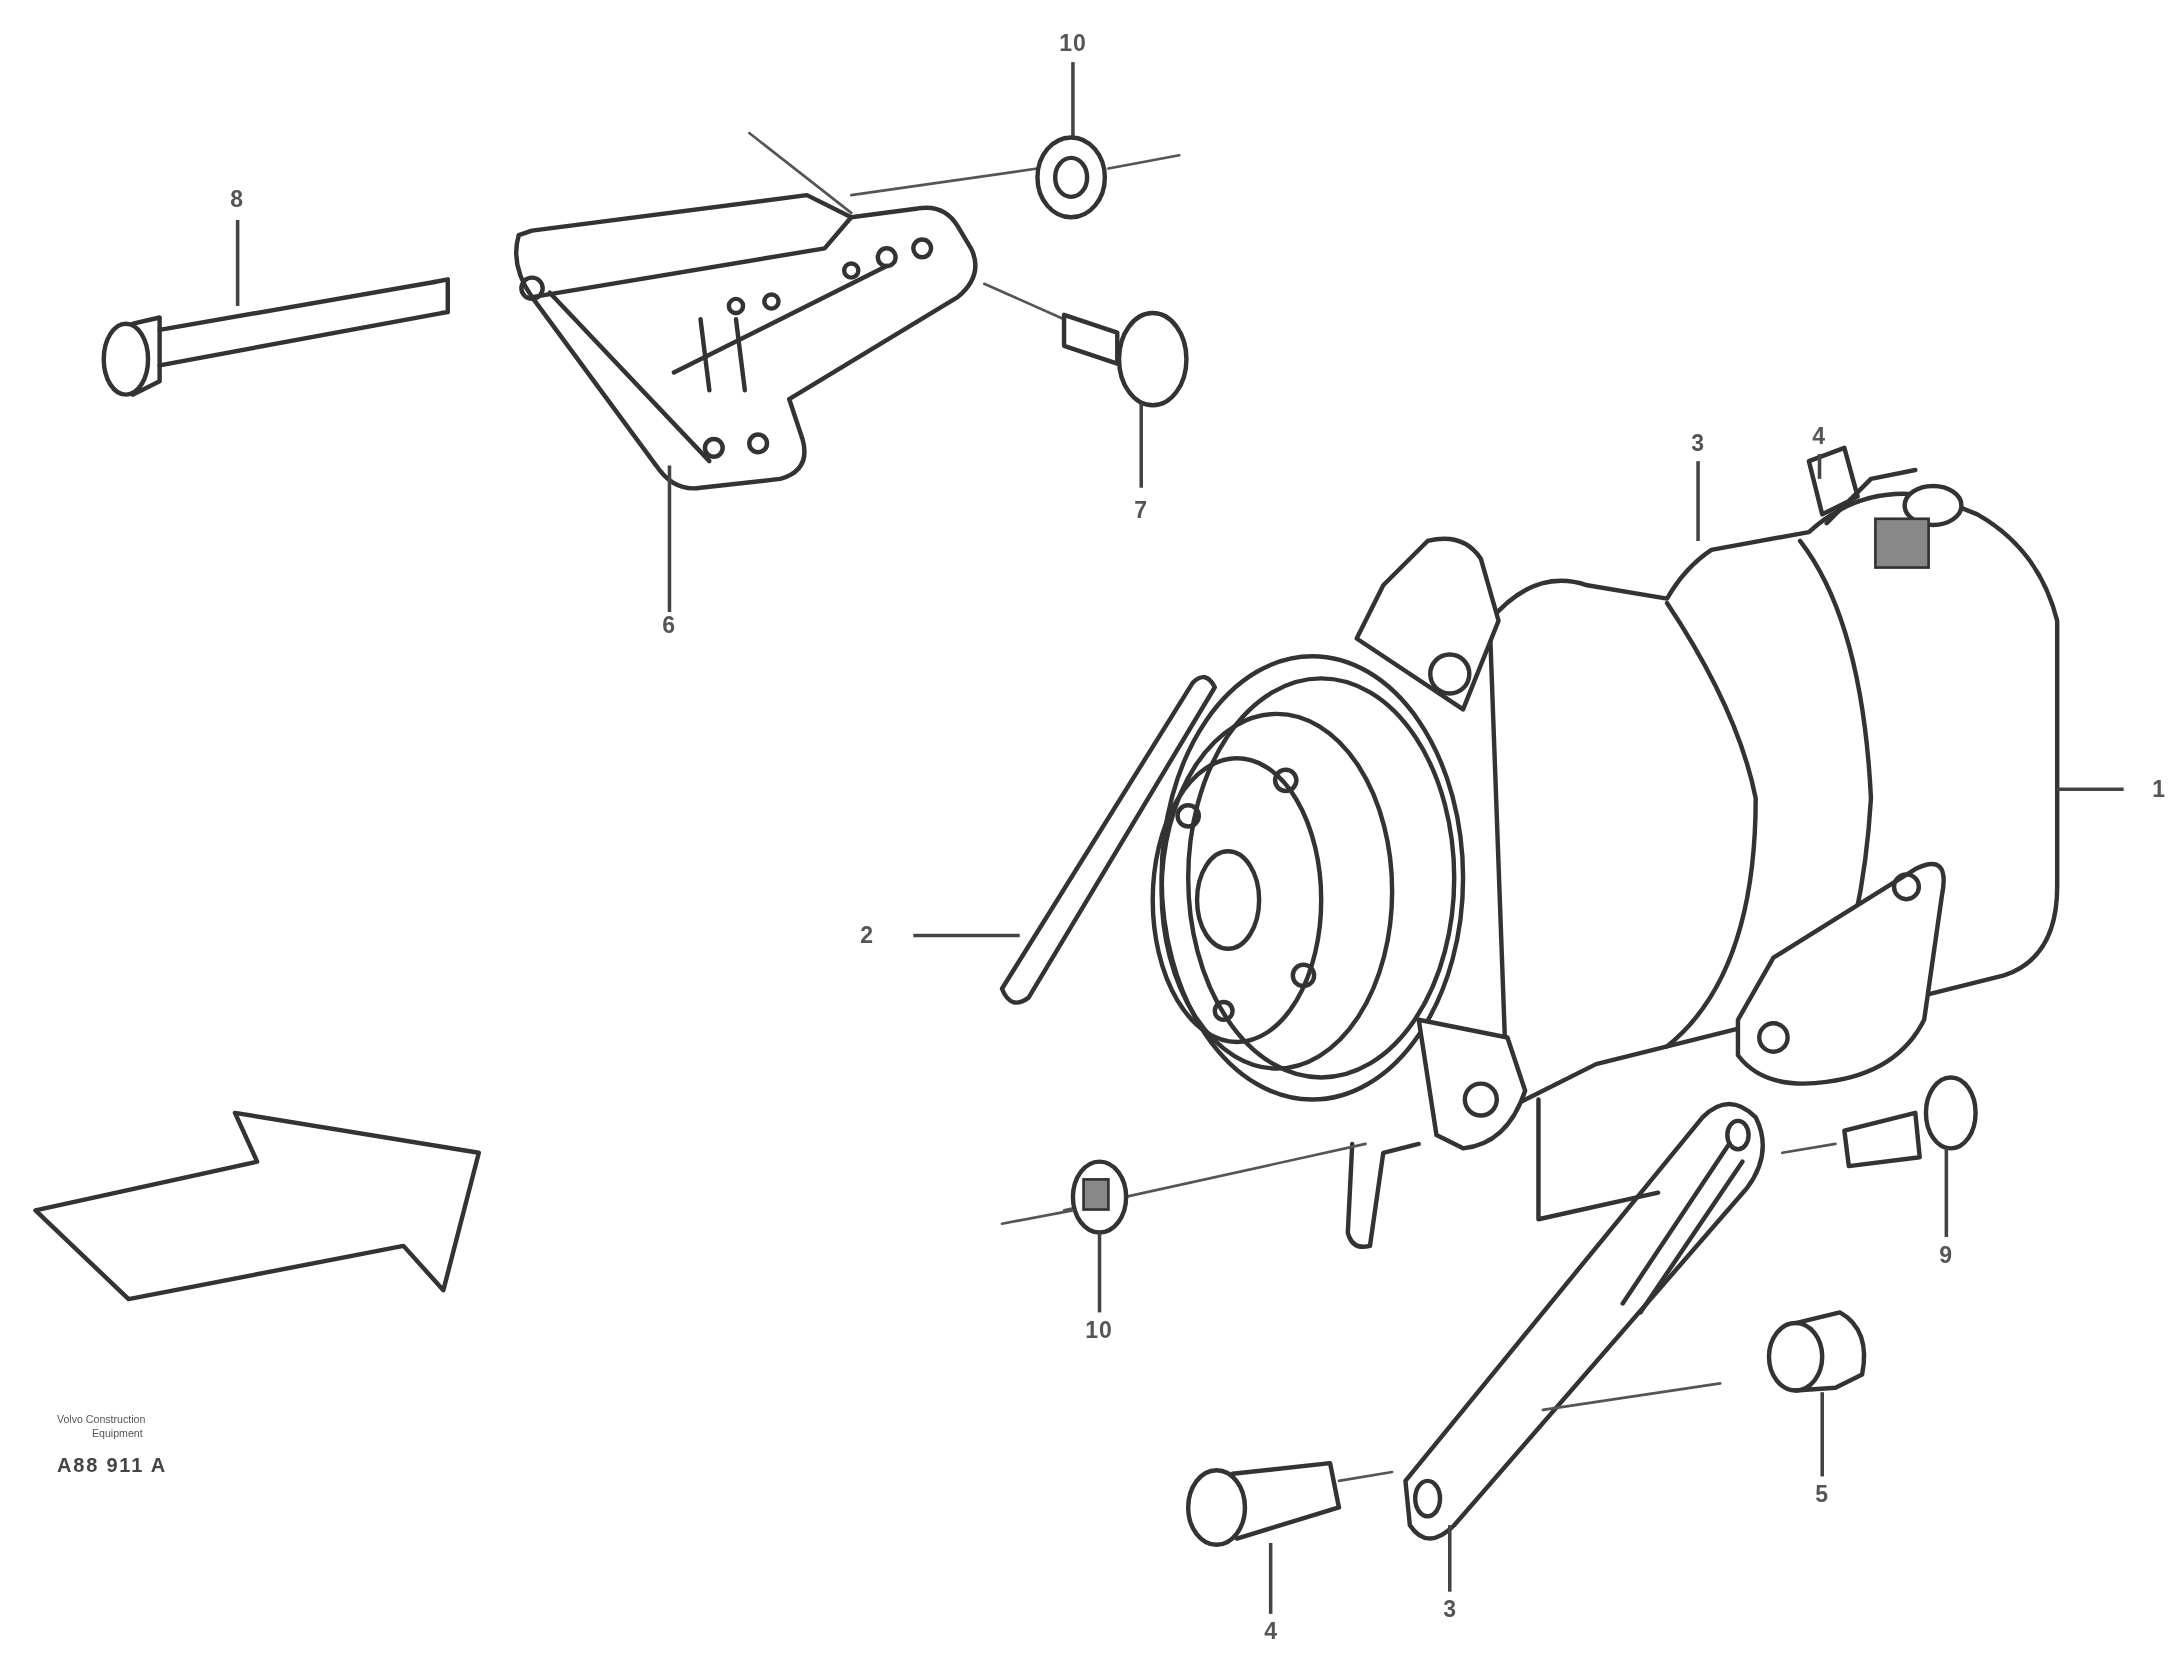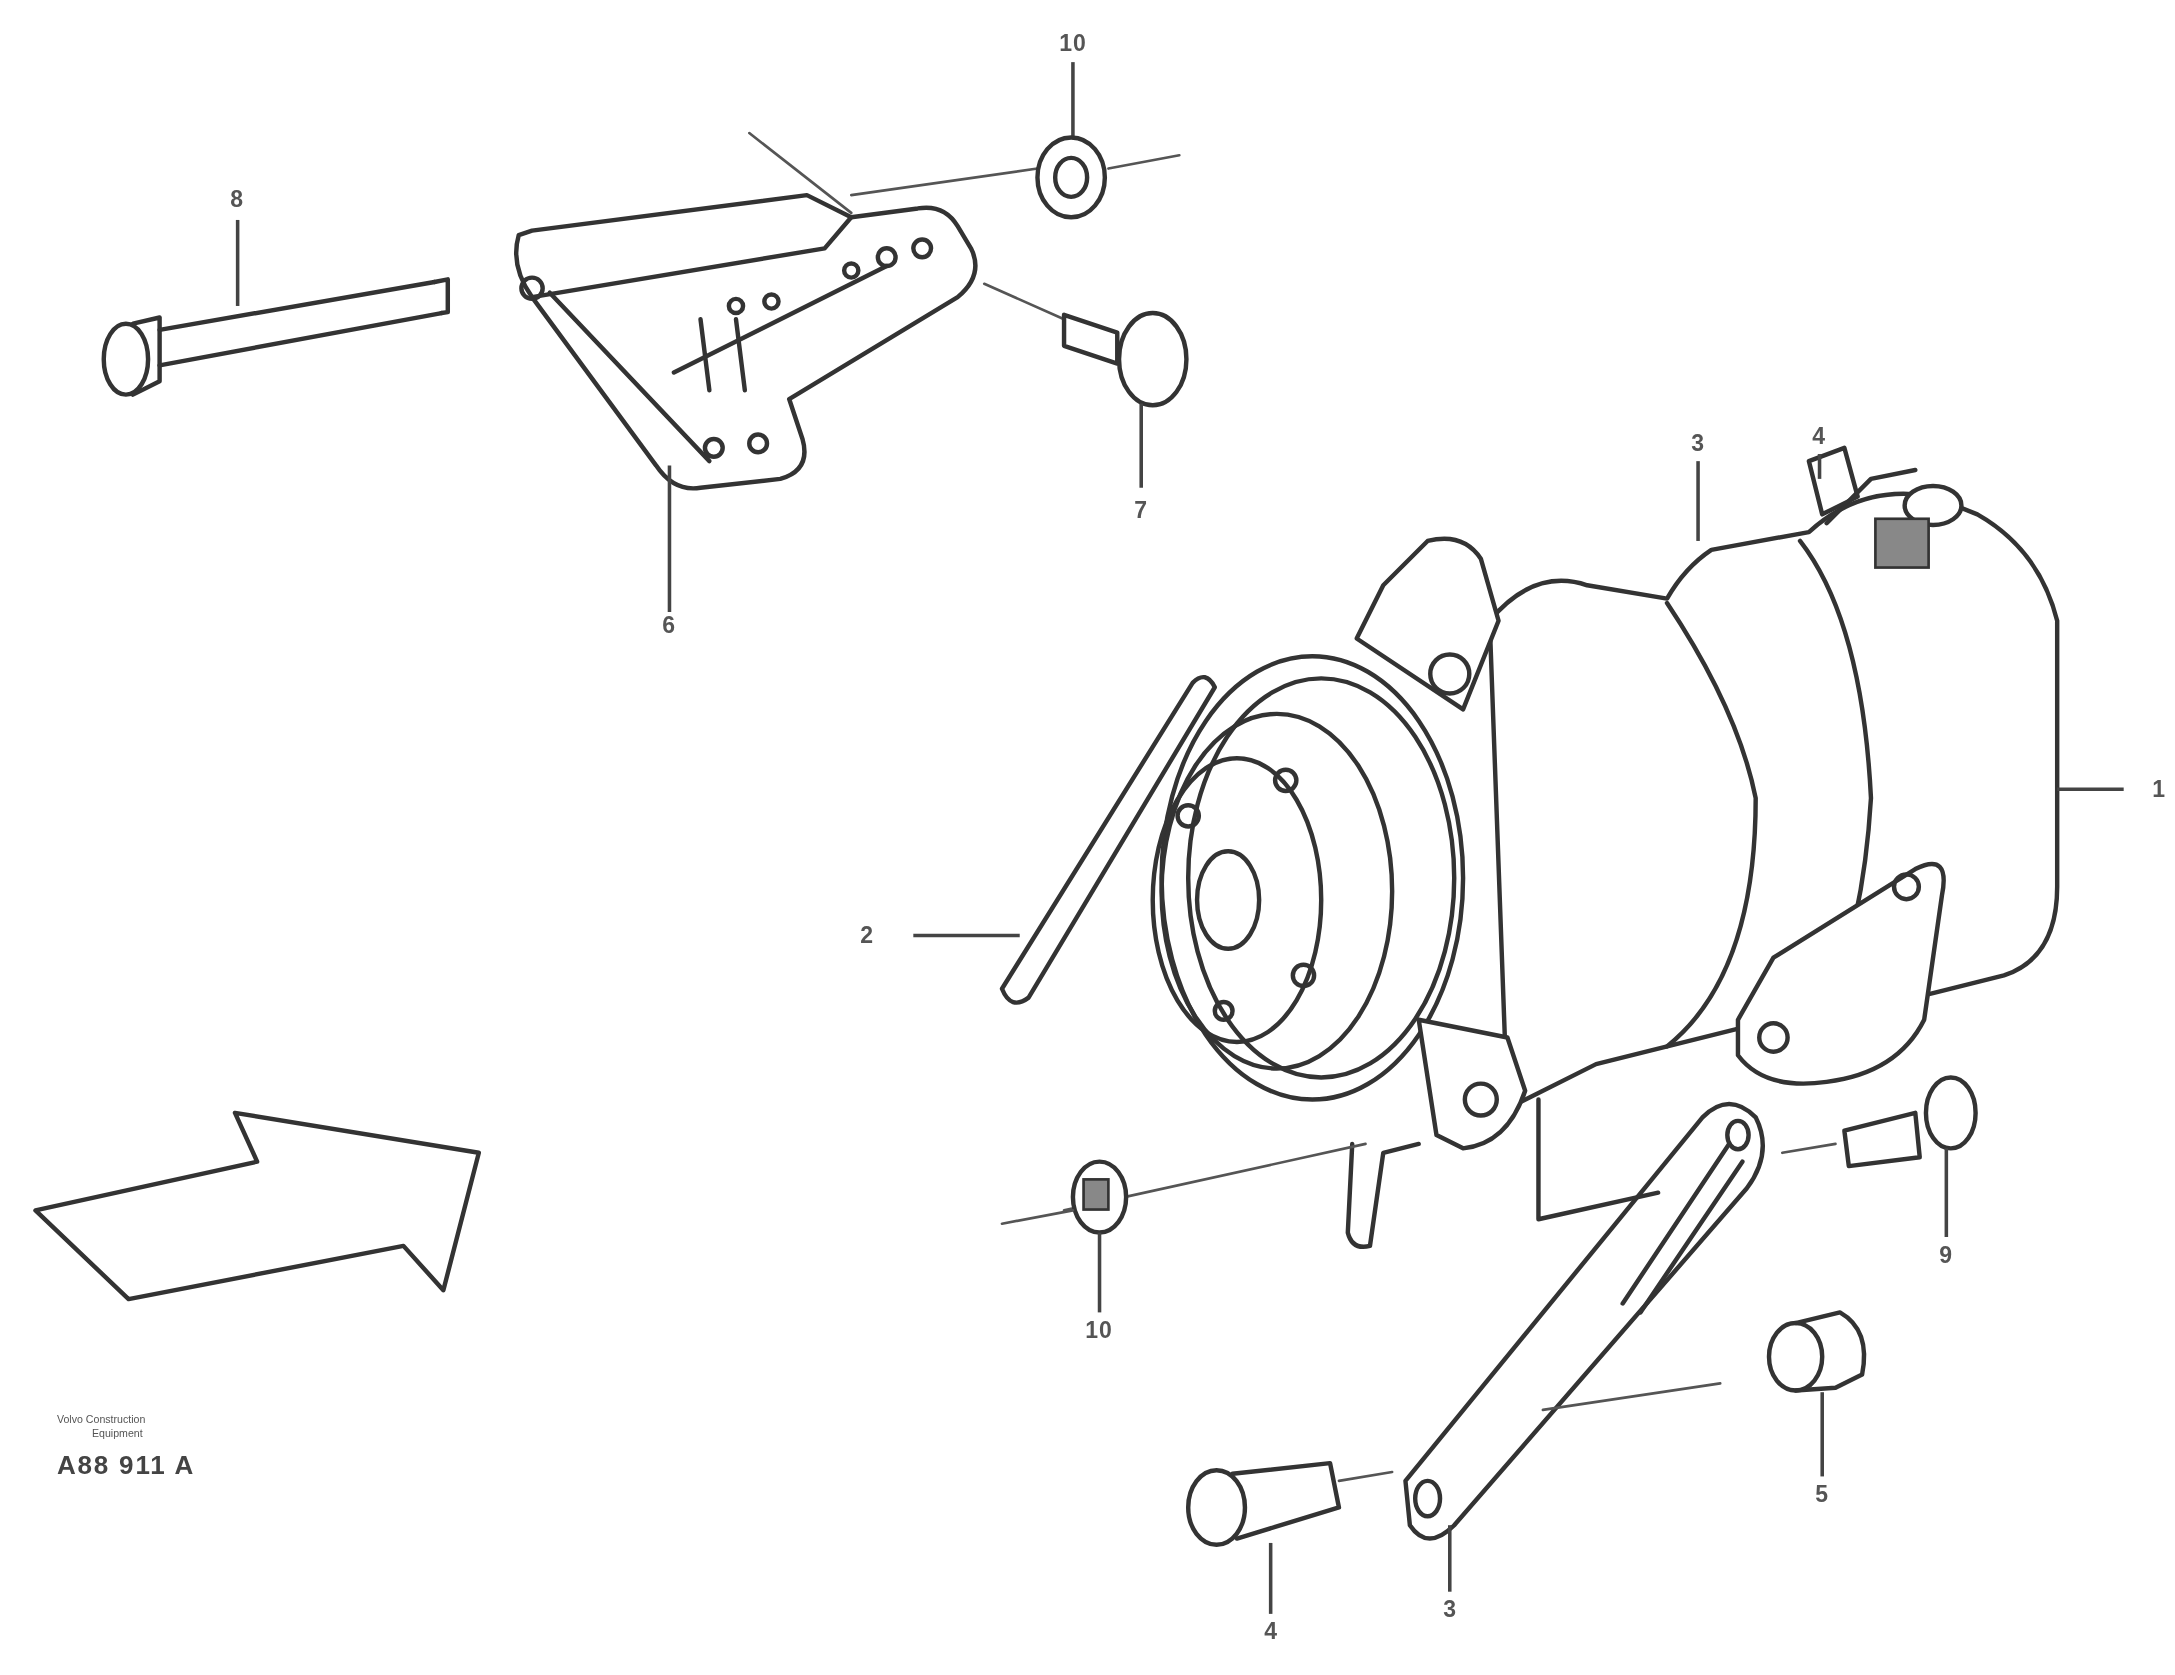--- a/index.html
+++ b/index.html
@@ -7,21 +7,21 @@
            font-family: "Liberation Sans", sans-serif; }
     #diagram { position: absolute; left: 0; top: 0; width: 2176px; height: 1676px; }
     .ln { fill: none; stroke: #333; stroke-width: 5; stroke-linecap: round; stroke-linejoin: round; }
     .lt { fill: none; stroke: #555; stroke-width: 3; stroke-linecap: round; }
     .lead { fill: none; stroke: #444; stroke-width: 4; }
     .fillw { fill: #fff; }
     .shade { fill: #888; stroke: #333; stroke-width: 3; }
     .callout { position: absolute; font-size: 23px; font-weight: bold; color: #555;
                transform: translate(-50%, -50%); letter-spacing: 0.9px; }
     .ref-block { position: absolute; left: 57px; top: 1412px; font-size: 10.6px; color: #555; line-height: 14px; }
-    .ref-block .code { font-size: 26px; font-weight: bold; color: #444; margin-top: 17.7px; letter-spacing: 1.8px; }
+    .ref-block .code { font-size: 20px; font-weight: bold; color: #444; margin-top: 17.7px; letter-spacing: 1.8px; }
   </style>
 </head>
 <body>
 
 <svg id="diagram" viewBox="0 0 2454 1890" xmlns="http://www.w3.org/2000/svg">
 
   <g>
     <ellipse class="ln fillw" cx="142" cy="405" rx="25" ry="40"></ellipse>
     <path class="ln" d="M150 365 L180 358 L180 430 L150 445"></path>
     <path class="ln" d="M180 372 L490 318 M180 412 L498 353"></path>

